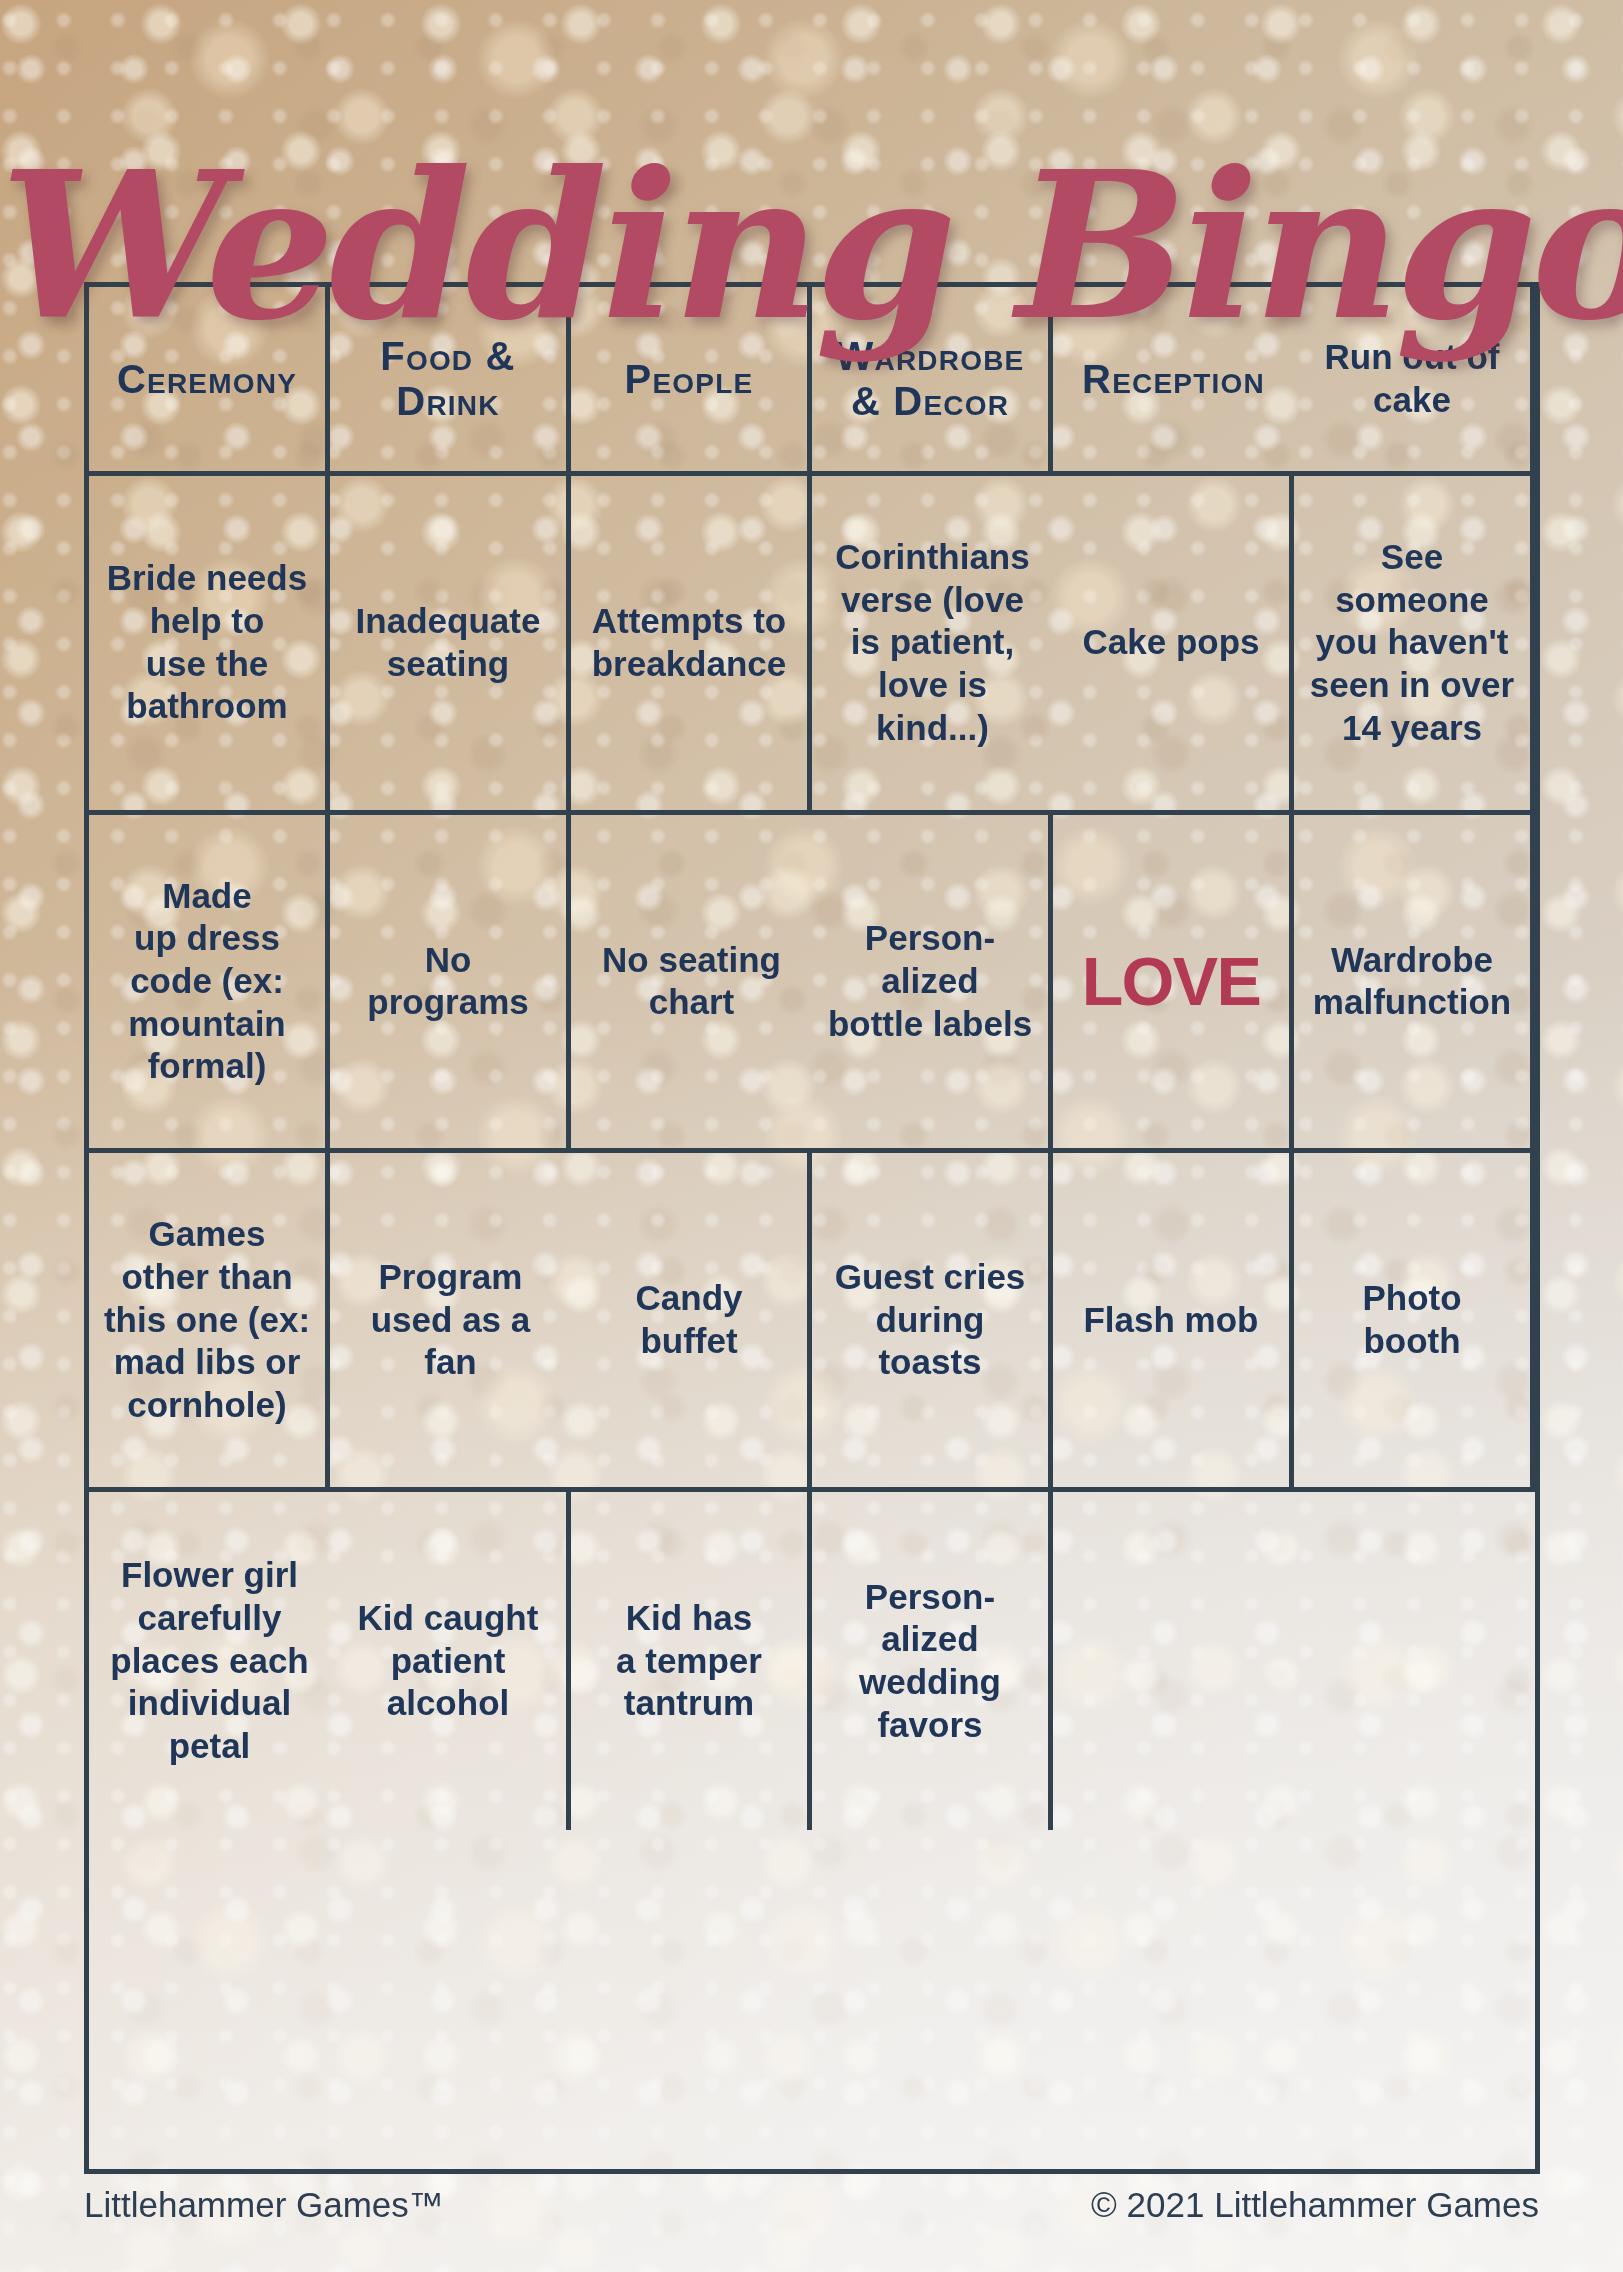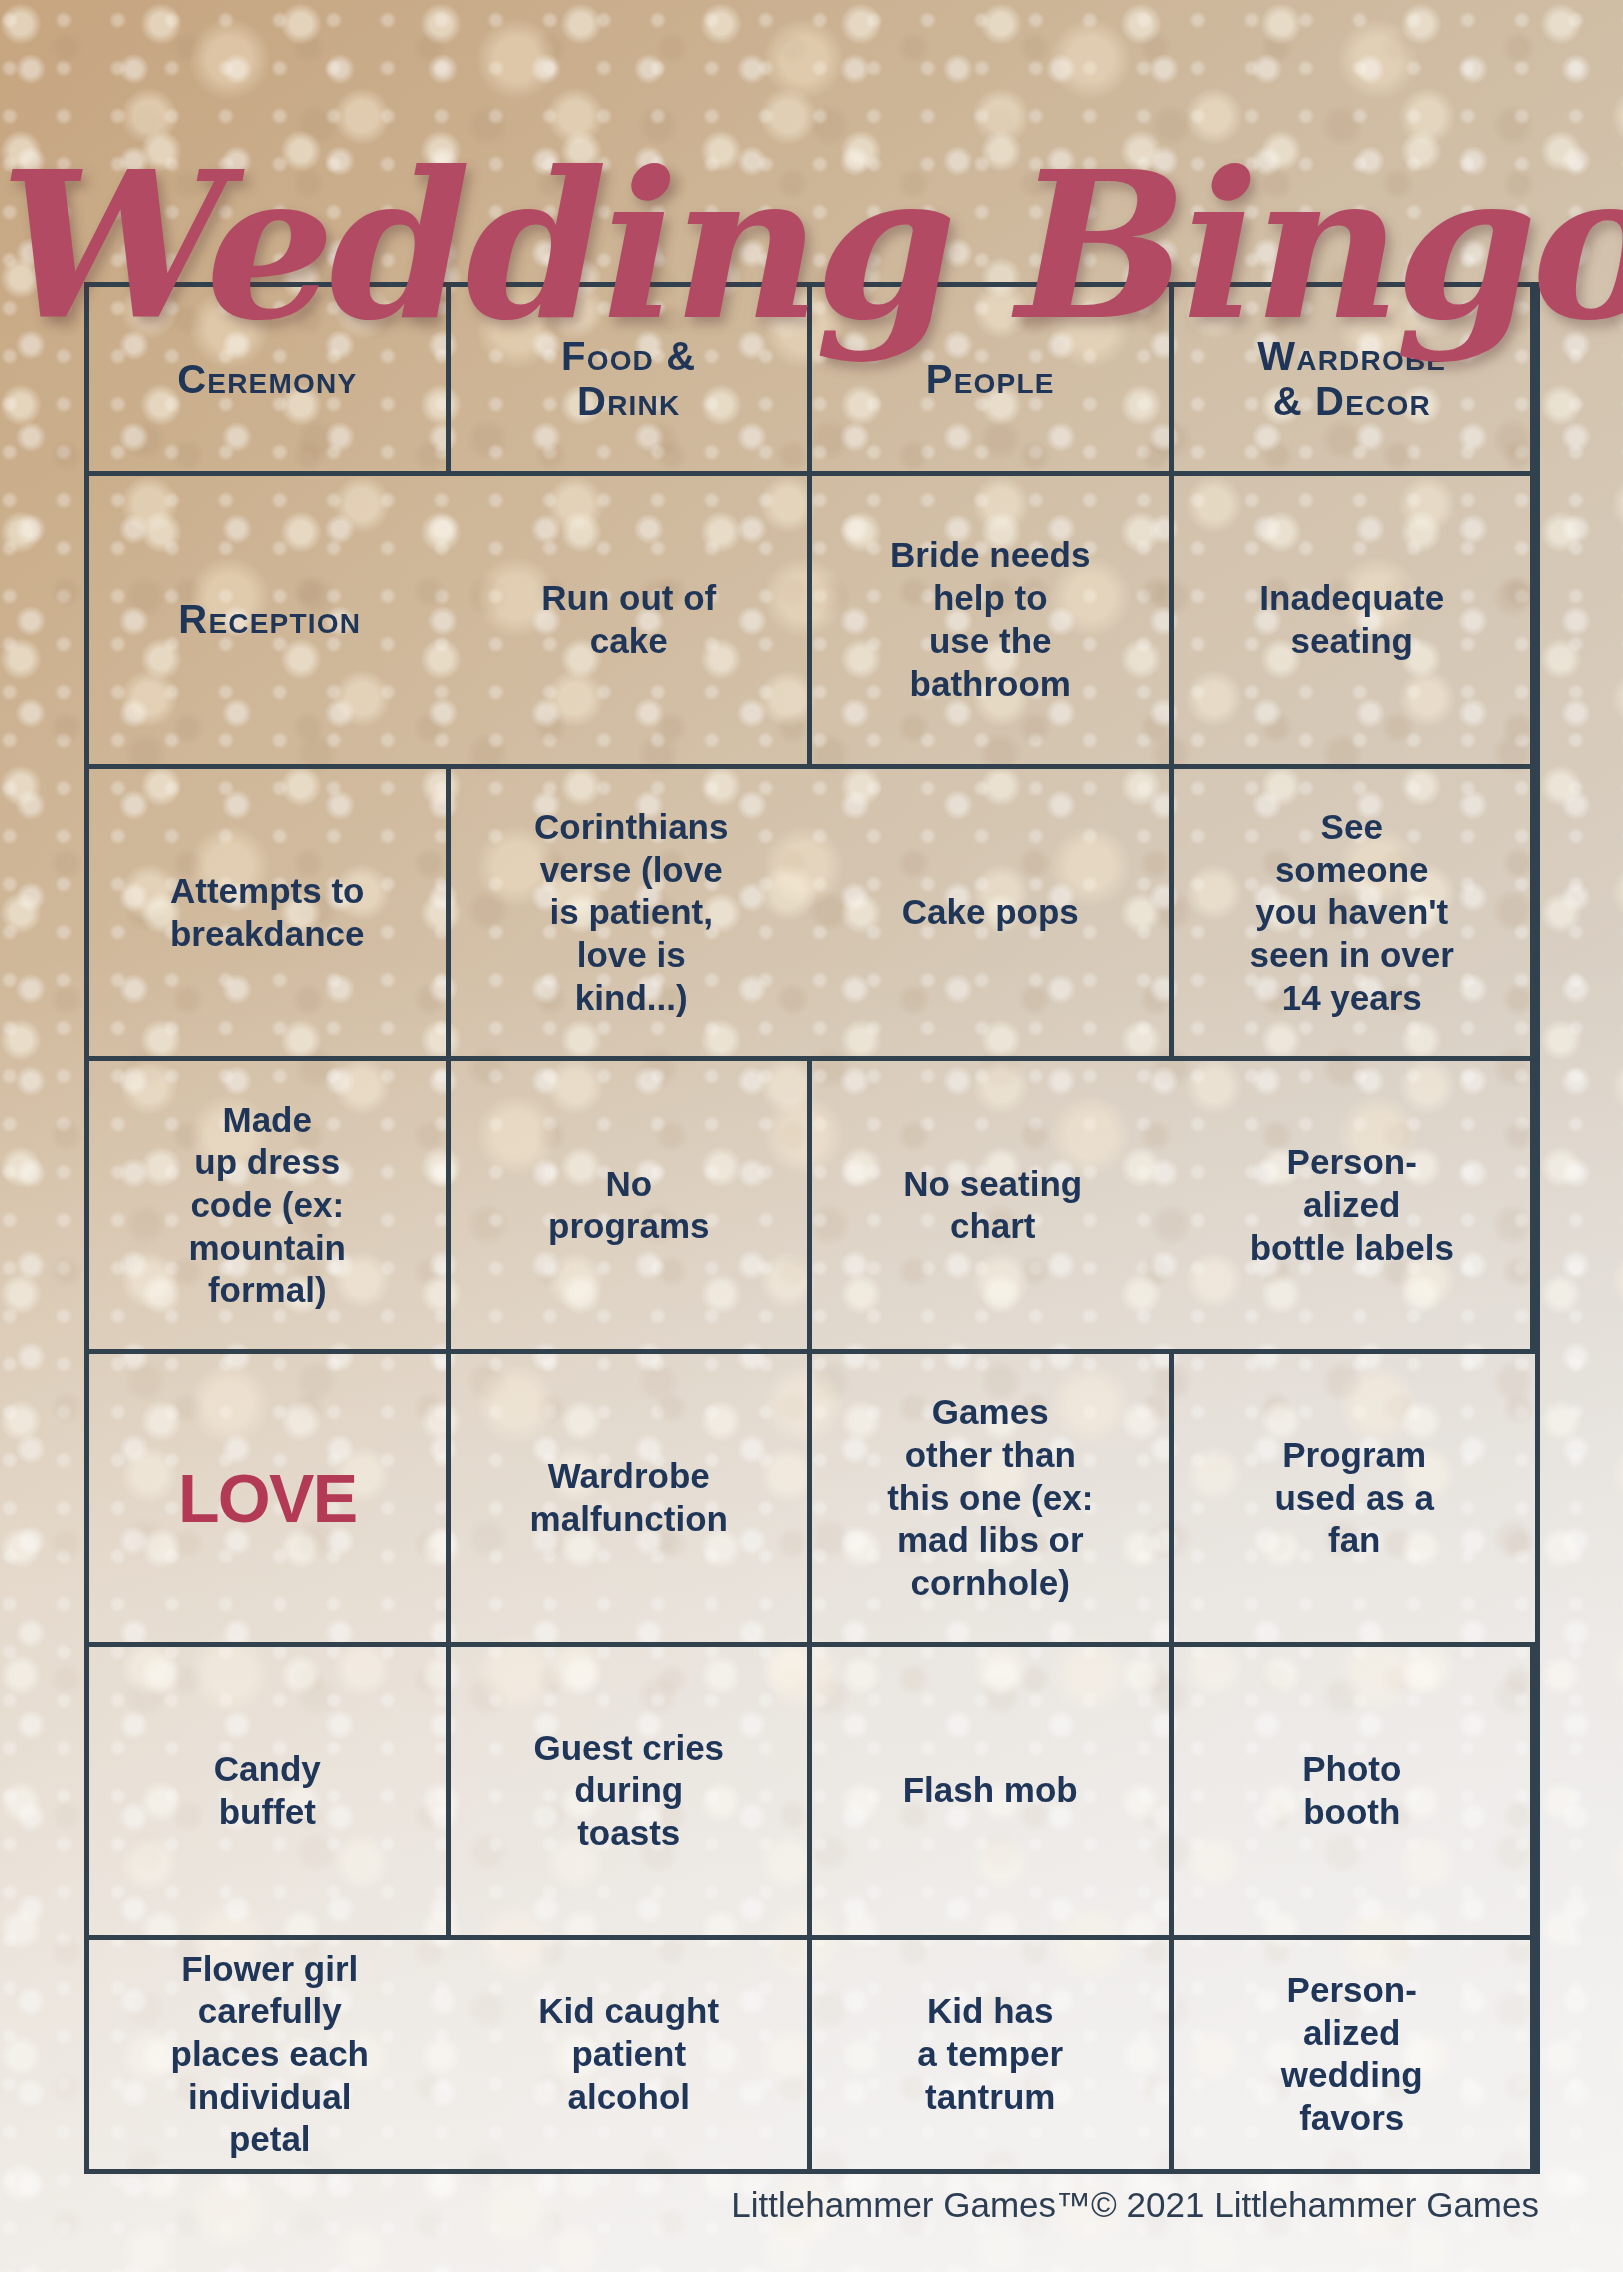--- a/index.html
+++ b/index.html
@@ -43,21 +43,21 @@
     font-family:"DejaVu Serif",serif;
     font-style:italic;font-weight:700;
     font-size:203px;line-height:1.05;letter-spacing:-5.7px;
     color:var(--accent-rose,#b34a63);
     text-shadow:4.9px 7.3px 11.4px rgba(84,48,48,0.35);
     z-index:3;pointer-events:none;white-space:nowrap;
   }
   .grid{
     position:absolute;left:84px;top:282px;width:1456px;height:1892px;
     display:grid;
-    grid-template-columns:repeat(4,1fr);
+    grid-template-columns:repeat(6,1fr);
     grid-template-rows:189px repeat(5,1fr);
     border:5.7px solid var(--grid-line,#31414e);
     box-sizing:border-box;
     z-index:2;
   }
   .cell{
     border-right:5.7px solid var(--grid-line,#31414e);
     border-bottom:5.7px solid var(--grid-line,#31414e);
     display:flex;align-items:center;justify-content:center;
     text-align:center;padding:8px 9.7px;box-sizing:border-box;
@@ -74,21 +74,21 @@
     font-variant:small-caps;
     font-size:40px;letter-spacing:1.2px;line-height:1.12;
     color:var(--text-navy,#1f3252);
   }
   .cell.free span{
     color:var(--love-rose,#b23a55);
     font-size:68px;letter-spacing:-1.6px;line-height:1;
   }
   .footer{
     position:absolute;left:84px;right:84px;top:2185px;
-    display:flex;justify-content:flex-end;align-items:baseline;
+    display:flex;justify-content:space-between;align-items:baseline;
     z-index:2;
   }
   .footer-text{
     font-size:35px;color:#2d3e52;font-weight:400;
   }
 </style>
 </head>
 <body>
 
 <div class="page" style="--accent-rose: #b34a63; --love-rose: #b23a55; --text-navy: #203659; --grid-line: #31414e;">

